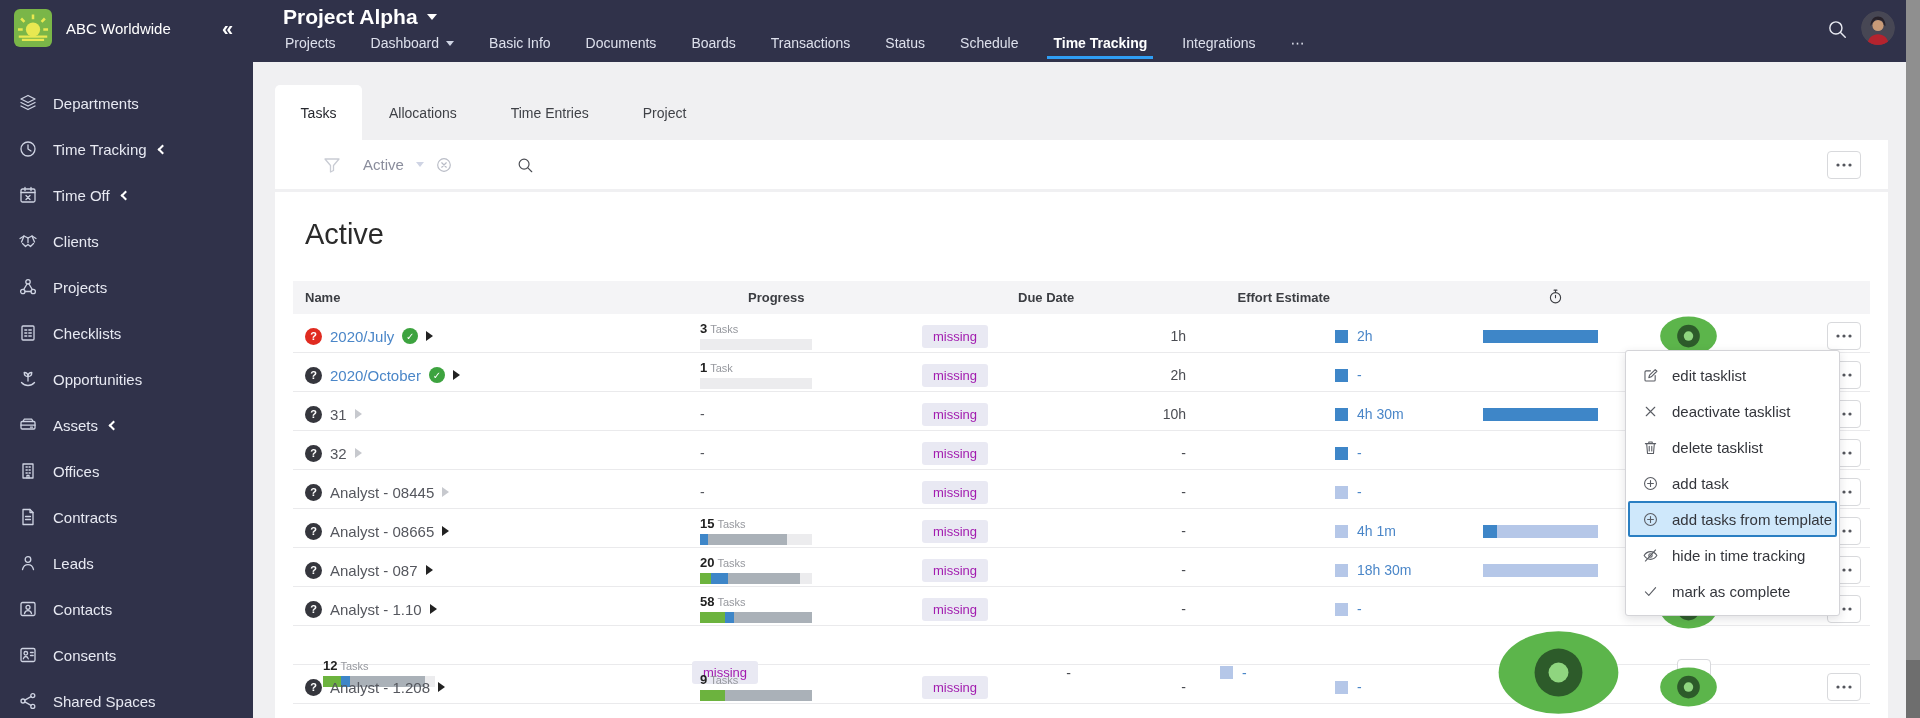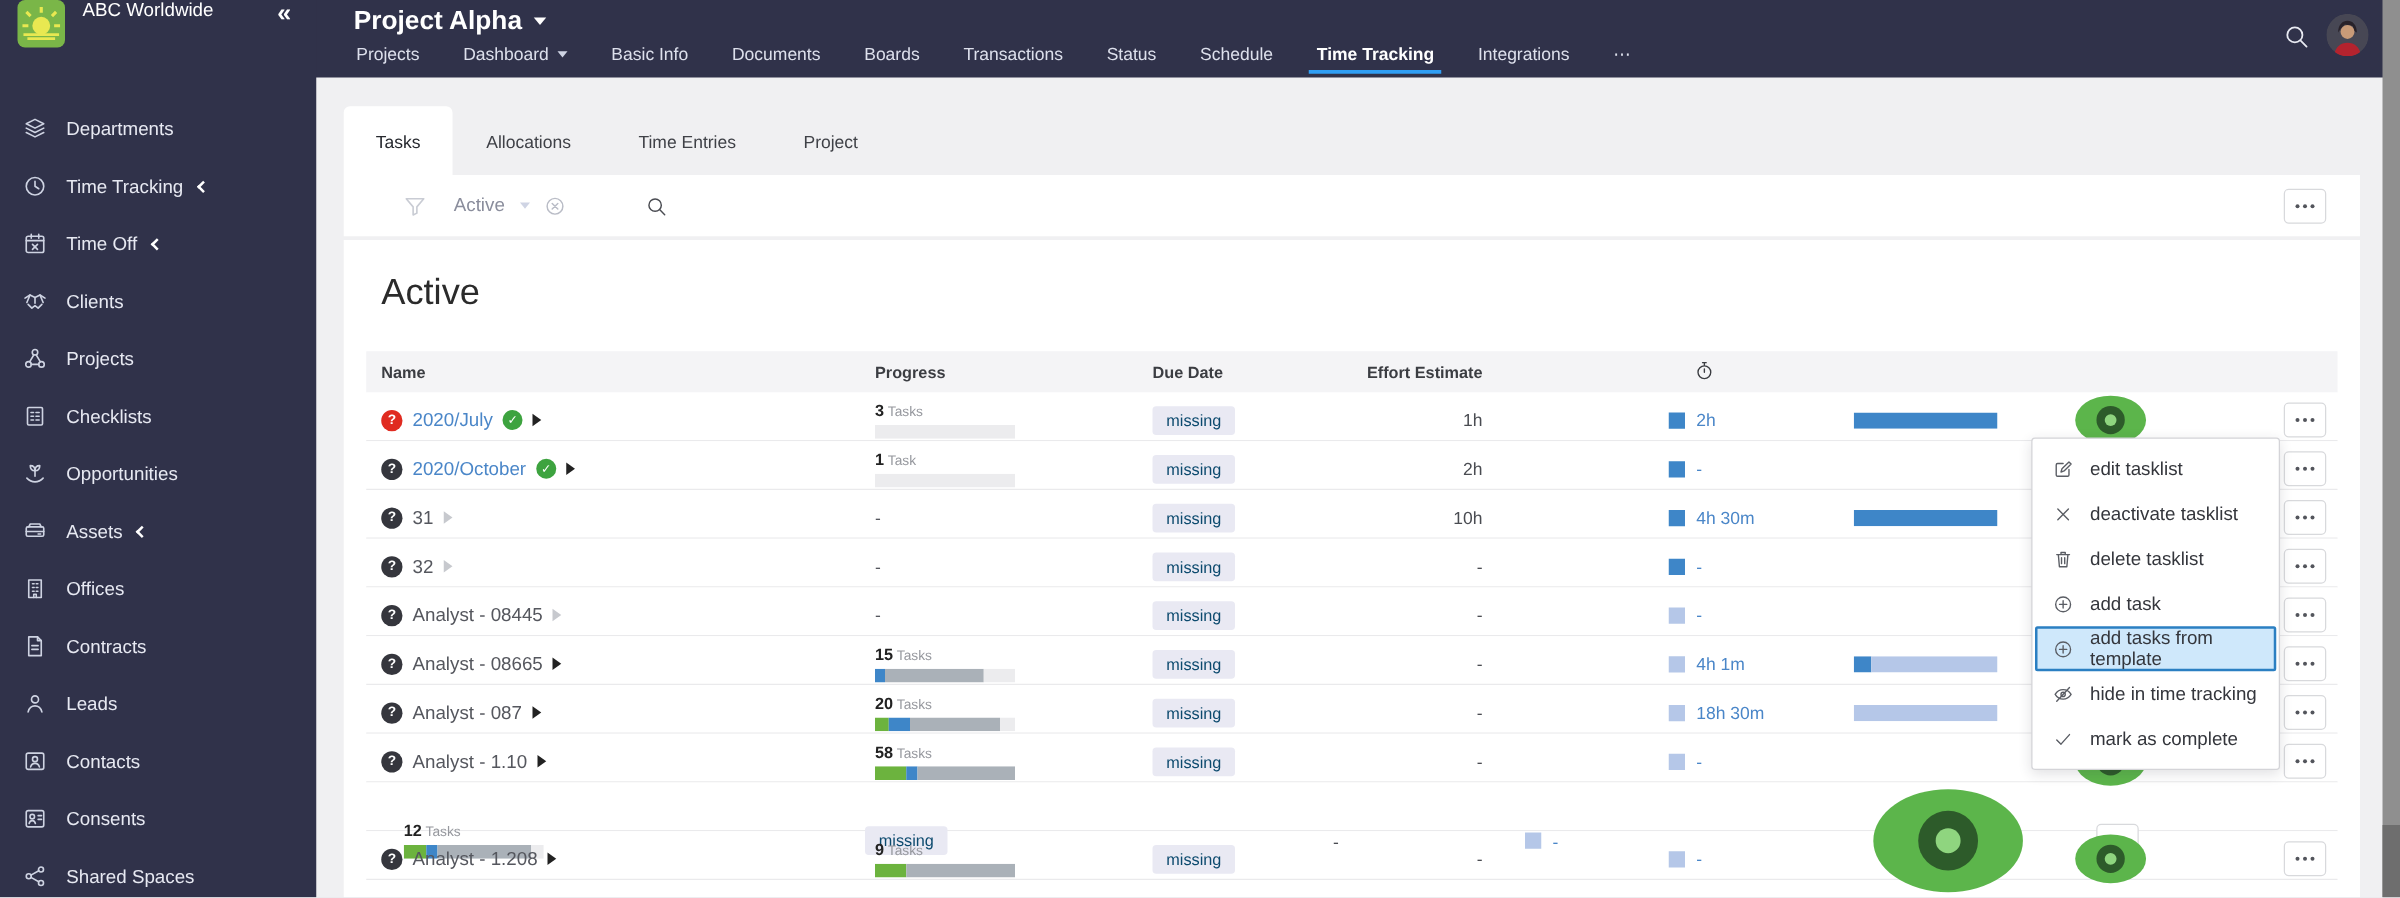--- a/index.html
+++ b/index.html
@@ -13,21 +13,21 @@
   .caret-down.sm{border-left-width:4px;border-right-width:4px;border-top-width:5px;border-top-color:#cfd4e4;}
   .top-tabs{position:absolute;left:283px;top:27px;display:flex;gap:31px;height:32px;align-items:center;}
   .top-tab{color:#dde0ec;font-size:14px;cursor:pointer;display:flex;align-items:center;gap:7px;height:32px;position:relative;padding:0 2px;}
   .top-tab.active{color:#fff;font-weight:700;}
   .top-tab.active::after{content:"";position:absolute;left:-4px;right:-4px;bottom:0;height:3px;background:var(--accent-blue,#2f9ef4);}
   .top-search{position:absolute;left:1826px;top:18px;width:22px;height:22px;color:#e8eaf2;cursor:pointer;}
   .avatar{position:absolute;left:1861px;top:11px;width:34px;height:34px;border-radius:50%;overflow:hidden;cursor:pointer;}
 
   
   .sidebar{position:absolute;left:0;top:0;width:253px;height:718px;background:var(--sidebar-bg,#30324a);z-index:6;}
-  .brand{display:flex;align-items:flex-start;height:56px;padding-left:14px;}
+  .brand{display:flex;align-items:center;height:56px;padding-left:14px;}
   .logo{width:38px;height:38px;border-radius:6px;background:#7ab648;display:flex;align-items:center;justify-content:center;flex:0 0 auto;}
   .brand-name{color:#fff;font-size:15px;margin-left:14px;flex:1;}
   .collapse{color:#fff;font-size:20px;font-weight:700;margin-right:20px;cursor:pointer;}
   .nav{position:absolute;left:0;top:80px;width:253px;}
   .nav-item{display:flex;align-items:center;height:46px;padding-left:18px;color:#e7e9f2;font-size:15px;cursor:pointer;}
   .nav-item .ic{width:20px;height:20px;color:#ced3e2;flex:0 0 auto;}
   .nav-item .lbl{margin-left:15px;}
   .chev-left{width:7px;height:7px;border-left:2px solid #fff;border-bottom:2px solid #fff;transform:rotate(45deg);margin-left:12px;display:inline-block;}
 
   
@@ -44,21 +44,21 @@
   .ic-search2{width:18px;height:18px;color:#4a4c52;margin-left:63px;cursor:pointer;}
   .more-btn{width:34px;height:28px;border:1px solid #d8d9dc;border-radius:4px;background:#fff;display:flex;align-items:center;justify-content:center;cursor:pointer;color:#53555c;}
   .filter-card .more-btn{margin-left:auto;margin-right:27px;}
 
   
   .content-card{position:absolute;left:275px;top:192px;width:1613px;height:526px;background:#fff;}
   .section-title{position:absolute;left:30px;top:26px;font-size:29px;color:#2b2b2b;font-weight:400;}
 
   .tbl{position:absolute;left:18px;top:89px;width:1577px;}
   .trow{display:grid;grid-template-columns:377px 230px 185px 115px 260px 165px 95px 1fr;align-items:center;}
-  .thead{height:33px;background:#f4f4f6;font-size:13px;font-weight:700;color:#3b3d42;}
+  .thead{height:33px;background:#f4f4f6;font-size:13px;font-weight:700;color:#3b3d42;gap:48px;}
   .th-name{padding-left:12px;}
   .th-progress{padding-left:30px;}
   .th-due{padding-left:22px;}
   .th-effort{text-align:right;padding-right:14px;}
   .th-timer{padding-left:155px;}
   .th-timer .ic{width:17px;height:17px;color:#3b3d42;display:inline-block;}
   .rrow{height:39px;border-bottom:1px solid #eaeaec;background:#fff;}
 
   .cell-name{display:flex;align-items:center;padding-left:12px;gap:8px;font-size:15px;color:#55575e;}
   .cell-name .nm{cursor:pointer;text-align:right;}
@@ -79,35 +79,35 @@
   .pbar{width:112px;height:11px;margin-top:3px;display:flex;overflow:hidden;}
   .seg{height:100%;}
   .seg-green{background:var(--bar-green,#6cb33e);}
   .seg-blue{background:var(--bar-blue,#3e86c8);}
   .seg-gray{background:var(--bar-gray,#aab1b8);}
   .seg-empty{background:#ececee;}
   .seg-solid{background:var(--bar-blue,#3e86c8);}
   .seg-lightblue{background:var(--light-blue,#b5c7e8);}
 
   .cell-due{padding-left:22px;}
-  .due-badge{display:inline-block;background:var(--badge-bg,#e9e9f3);color:#0c4a6e;font-size:13px;padding:4px 11px;border-radius:3px;}
+  .due-badge{display:inline-block;background:var(--badge-bg,#e9e9f3);color:#a21caf;font-size:13px;padding:4px 11px;border-radius:3px;}
   .cell-effort{text-align:right;padding-right:14px;font-size:14px;color:#4a4c52;}
   .cell-timer{padding-left:135px;display:flex;align-items:center;gap:9px;font-size:14px;color:var(--link-blue,#4a86c8);}
   .sqr{width:13px;height:13px;flex:0 0 auto;cursor:pointer;}
   .sqr.solid{background:var(--bar-blue,#3e86c8);}
   .sqr.light{background:var(--light-blue,#b5c7e8);}
   .cell-timer .tval{cursor:pointer;}
   .cell-timebar{padding-left:23px;}
   .tbar{width:115px;height:13px;display:flex;overflow:hidden;}
   .cell-eye{padding-left:32px;}
   .eye{width:19px;height:14px;cursor:pointer;}
   .cell-actions{display:flex;justify-content:flex-end;padding-right:9px;}
 
   
-  .ctx-menu{position:absolute;left:1625px;top:350px;width:199px;background:#fff;border:1px solid #d4d4d8;border-radius:3px;box-shadow:0 3px 10px rgba(40,40,60,.14);z-index:30;padding:6px 0;}
+  .ctx-menu{position:absolute;left:1625px;top:350px;width:215px;background:#fff;border:1px solid #d4d4d8;border-radius:3px;box-shadow:0 3px 10px rgba(40,40,60,.14);z-index:30;padding:6px 0;}
   .ctx-item{display:flex;align-items:center;height:36px;padding-left:16px;gap:13px;font-size:15px;color:#34363c;cursor:pointer;}
   .ctx-item .ic{width:17px;height:17px;color:#5a5d64;flex:0 0 auto;}
   .ctx-item.highlighted{background:var(--menu-highlight-bg,#cfe8fb);border:2px solid var(--menu-highlight-border,#2b7fc2);border-radius:2px;margin:0 2px;padding-left:12px;}
 
   
   .scrollbar{position:absolute;right:0;top:0;width:14px;height:718px;background:#8f8f8f;z-index:40;}
   .scroll-thumb{position:absolute;left:0;bottom:0;width:14px;height:58px;background:#6e6e6e;}
 
   svg{display:block;width:100%;height:100%;}
 </style>

